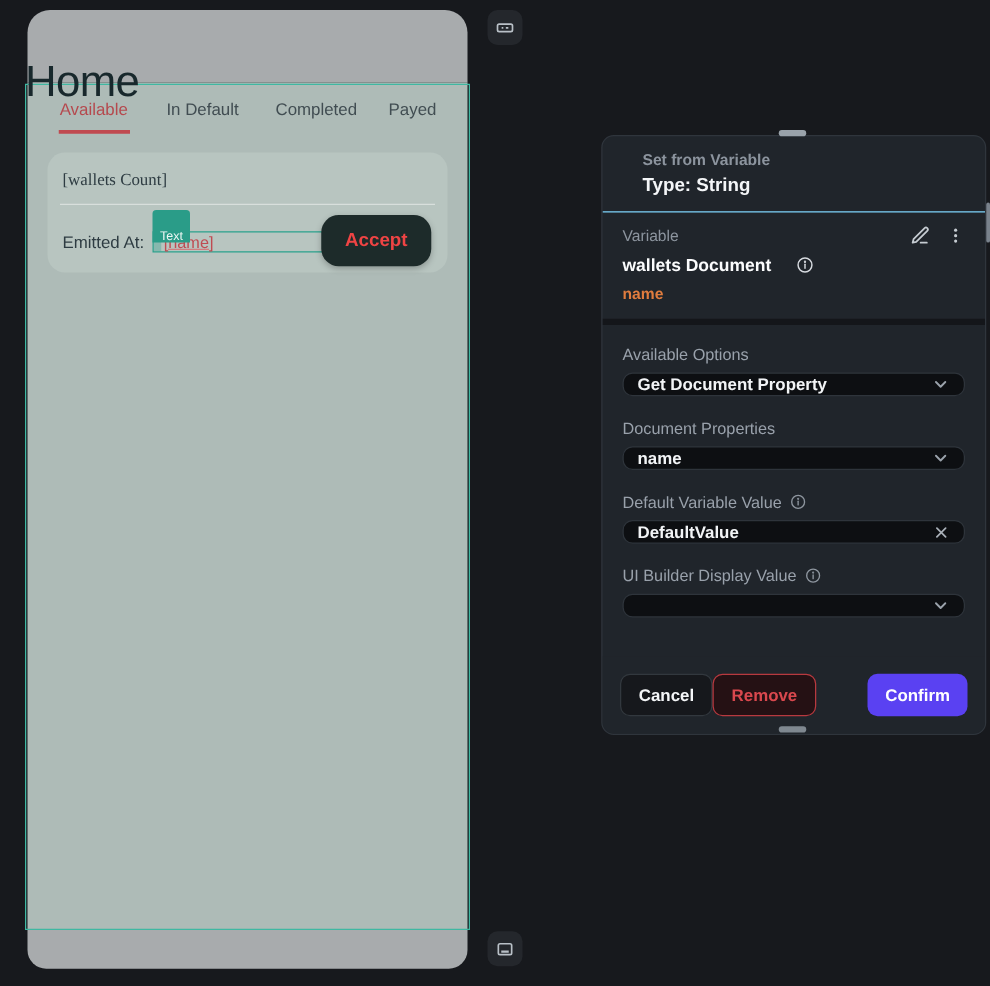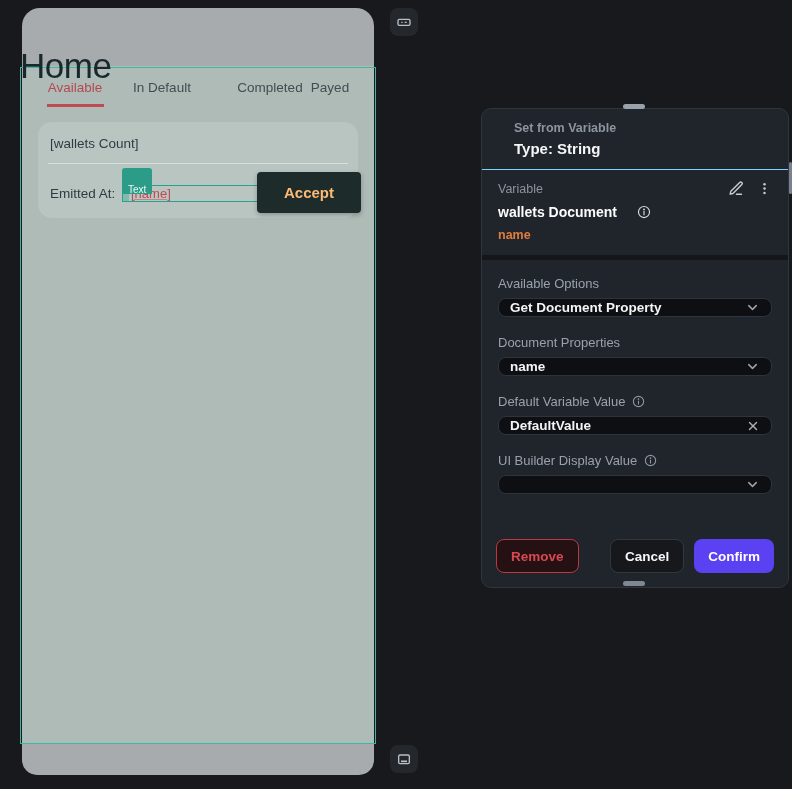--- a/index.html
+++ b/index.html
@@ -31,41 +31,41 @@
   .tab { position:absolute; top:80px; transform:translateX(-50%); z-index:4;
     font-size:13.5px; color:#414d52; cursor:pointer; }
   .tab.active { color:#b5494e; }
   .tab-underline { position:absolute; left:47px; top:104px; width:57px; height:3px;
     background:#c04a50; z-index:4; }
 
   .wallet-card {
     position:absolute; left:38px; top:122px; width:320px; height:96px;
     background:#b8c5c0; border-radius:14px; z-index:2;
   }
-  .card-count { position:absolute; left:12px; top:14px; font-size:13.5px; color:#2e3c42; }
+  .card-count { position:absolute; left:12px; top:14px; font-size:13.5px; color:#2e3c42;font-family:Liberation Serif, serif; }
   .card-divider { position:absolute; left:10px; right:10px; top:41px; height:1px;
     background:rgba(255,255,255,0.45); }
   .card-emitted { position:absolute; left:12px; top:64px; font-size:13.5px; color:#2e3c42; }
 
   .sel-badge {
     position:absolute; left:122px; top:168px; height:18px; padding:13px 6px; z-index:5;
     background:#2a9c88; border-radius:3px 3px 0 0;
     font-size:10px; line-height:18px; color:#eef7f4; font-weight:500;
   }
   .sel-box {
     position:absolute; left:122px; top:185px; width:164px; height:17px; z-index:4;
     border:1px solid #2aa18c; display:flex; align-items:center;
   }
   .sel-grip { width:6px; height:100%; background:rgba(42,161,140,0.35); }
   .sel-value { font-size:13px; line-height:15px; color:#bf4b52; padding-left:2px;
     text-decoration:underline; text-decoration-color:rgba(216,106,110,0.8); }
   .accept-btn {
-    position:absolute; left:257px; top:172px; width:104px; height:41px; z-index:6;
-    background:#1d2b2a; border:none; border-radius:4px; cursor:pointer;
-    color:#fdba74; font-size:15px; font-weight:600;
+    position:absolute; left:257px; top:172px; width:88px; height:41px; z-index:6;
+    background:#1d2b2a; border:none; border-radius:14px; cursor:pointer;
+    color:#ef4444; font-size:15px; font-weight:600;
     font-family:"Liberation Sans", sans-serif;
     box-shadow:0 2px 5px rgba(0,0,0,0.25);
   }
 
   
   .mini-btn {
     position:absolute; width:28px; height:28px; border-radius:8px;
     background:#24272c; border:none; cursor:pointer;
     display:flex; align-items:center; justify-content:center;
   }
@@ -136,21 +136,21 @@
     <div class="phone-body"></div>
     <div class="phone-bottom"></div>
   </div>
 
   <div class="page-outline"></div>
 
   <div class="home-title">Home</div>
 
   <div class="tab active" style="left:75px">Available</div>
   <div class="tab" style="left:162px">In Default</div>
-  <div class="tab" style="left:270px">Completed</div>
+  <div class="tab" style="left:253px">Completed</div>
   <div class="tab" style="left:330px">Payed</div>
   <div class="tab-underline"></div>
 
   <div class="wallet-card">
     <div class="card-count">[wallets Count]</div>
     <div class="card-divider"></div>
     <div class="card-emitted">Emitted At:</div>
   </div>
 
   <div class="sel-badge">Text</div>
@@ -288,22 +288,22 @@
             <svg class="trail" width="15" height="15" viewBox="0 0 24 24" fill="none" stroke="#9aa2ab" stroke-width="2.4" stroke-linecap="round" stroke-linejoin="round">
                 <polyline points="6 9 12 15 18 9"></polyline>
               </svg>
           </span>
         </div>
       </div>
 
     </div>
 
     <div class="panel-footer">
+      <button class="btn btn-cancel">Cancel</button>
       <button class="btn btn-remove">Remove</button>
-      <button class="btn btn-cancel">Cancel</button>
       <button class="btn btn-confirm">Confirm</button>
     </div>
 
   </div>
 
   <div class="drag-handle top"></div>
   <div class="drag-handle bottom"></div>
 
   <div class="scroll-sliver"></div>
 

